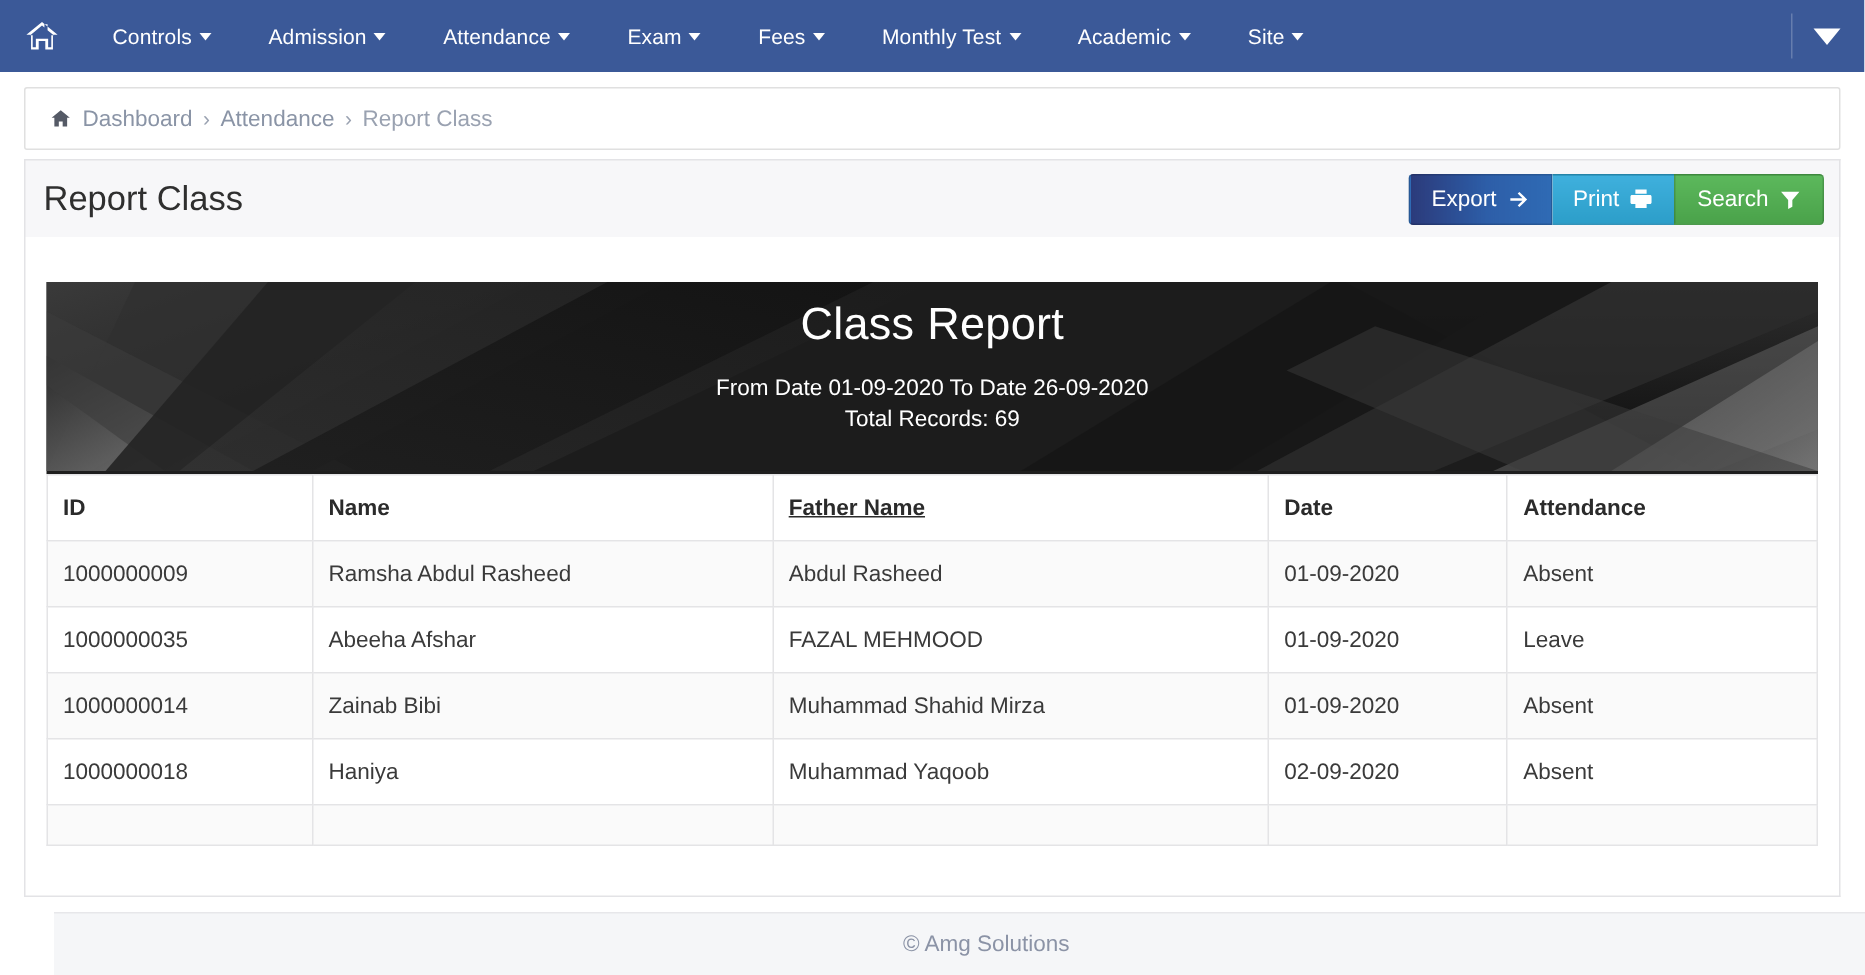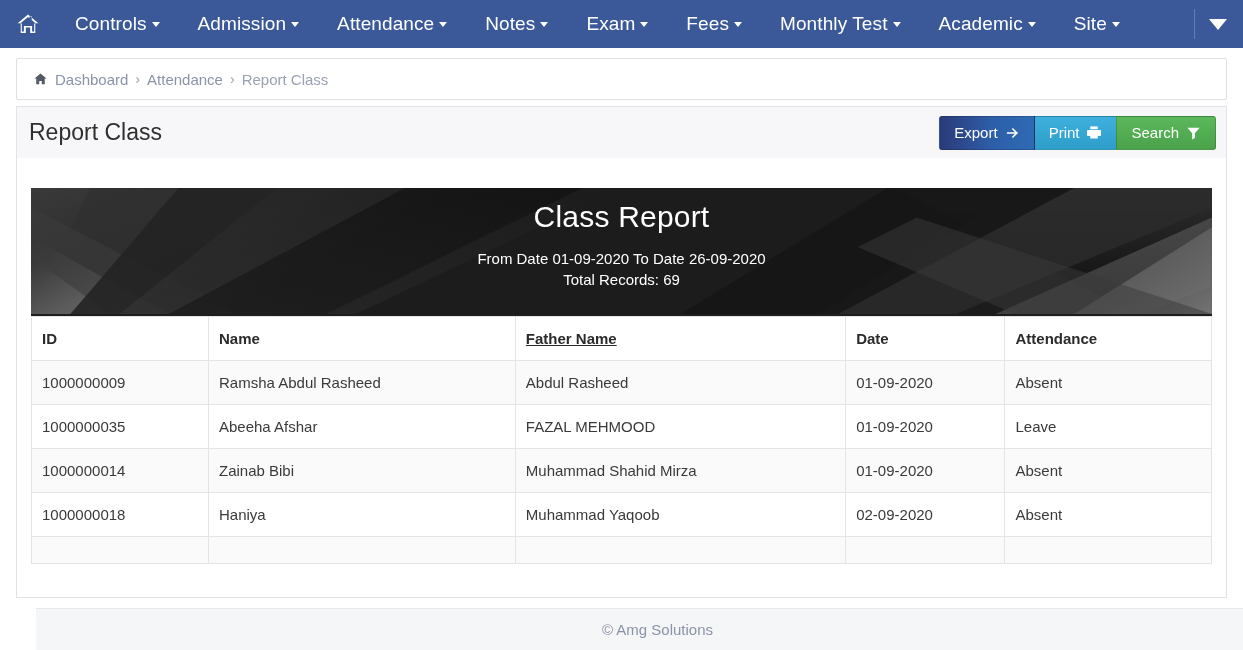--- a/index.html
+++ b/index.html
@@ -28,21 +28,21 @@
     cursor: pointer;
   }
   .nav-home svg { display:block; }
   .nav-items {
     display: flex;
     align-items: center;
     height: 48px;
   }
   .nav-item {
     color: #ffffff;
-    font-size: 19px;
+    font-size: 14px;
     padding: 0 19px;
     height: 48px;
     display: flex;
     align-items: center;
     cursor: pointer;
     white-space: nowrap;
     letter-spacing: .1px;
   }
   .nav-item .caret {
     display: inline-block;
@@ -249,24 +249,20 @@
     <div class="nav-item">
       <span>Controls</span>
       <span class="caret"></span>
     </div>
     <div class="nav-item">
       <span>Admission</span>
       <span class="caret"></span>
     </div>
     <div class="nav-item">
       <span>Attendance</span>
-      <span class="caret"></span>
-    </div>
-    <div class="nav-item">
-      <span>Notes</span>
       <span class="caret"></span>
     </div>
     <div class="nav-item">
       <span>Exam</span>
       <span class="caret"></span>
     </div>
     <div class="nav-item">
       <span>Fees</span>
       <span class="caret"></span>
     </div>

